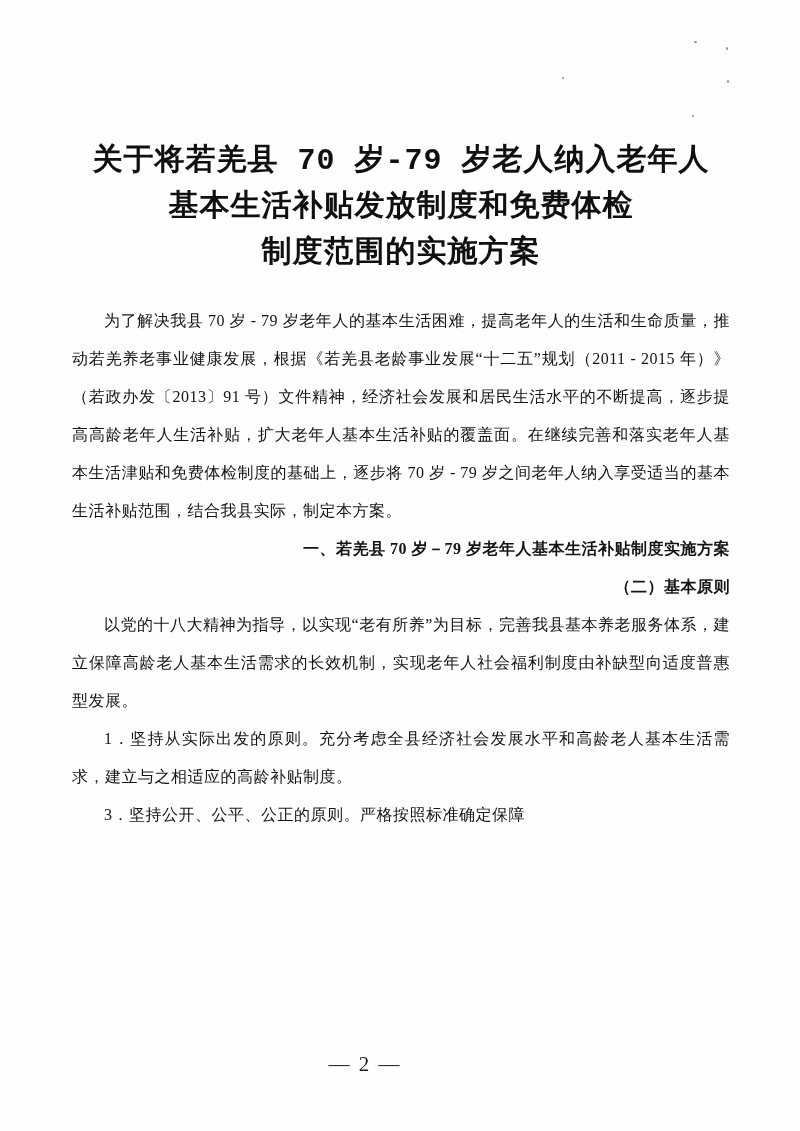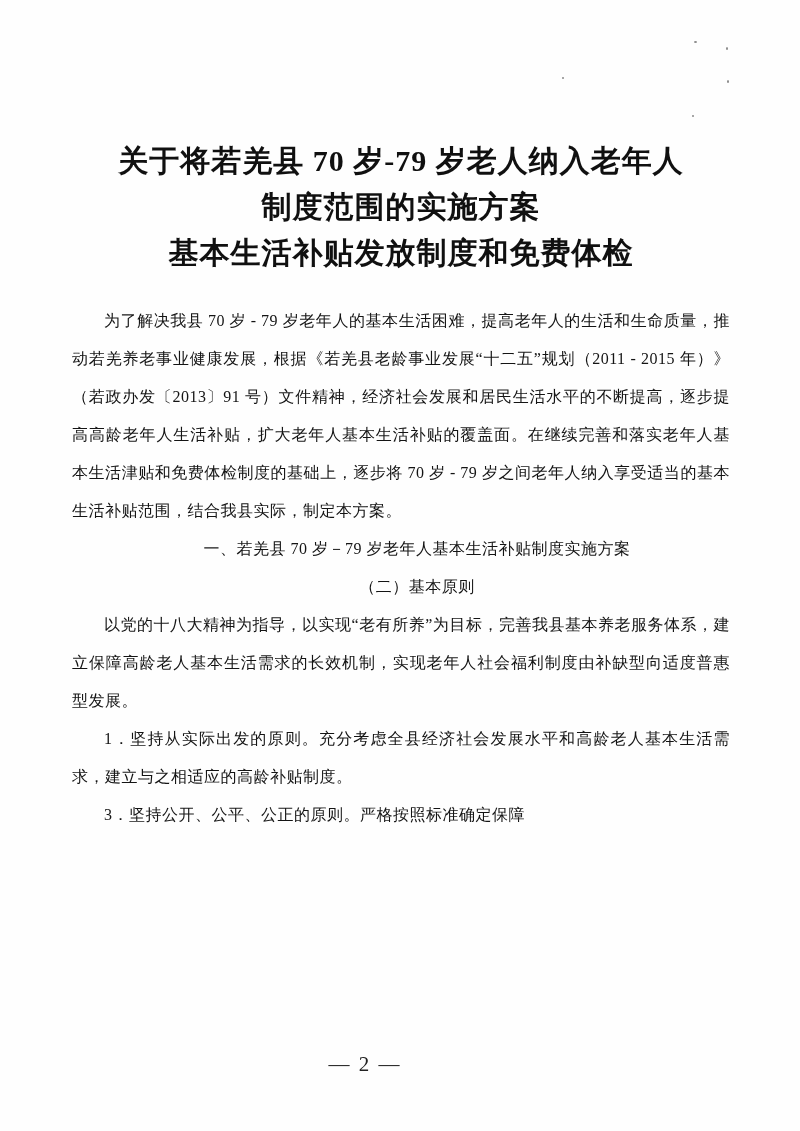--- a/index.html
+++ b/index.html
@@ -25,32 +25,32 @@
   }
   .doc-title {
     margin: 0 0 26px 0;
     font-size: 30px;
     font-weight: 700;
     text-align: center;
     line-height: 46px;
     letter-spacing: 1px;
     color: #101010;
   }
-  .doc-title .tline { display: block; }
+  .doc-title .tline { display: block; font-family: Liberation Mono, monospace; }
   .para {
     margin: 0;
     font-size: 16px;
     line-height: 38px;
     text-indent: 2em;
     text-align: justify;
     letter-spacing: 0.5px;
   }
   .para.bold {
-    font-weight: 400;
-    text-align: center;
+    font-weight: 700;
+    text-align: right;
   }
   .footer {
     position: absolute;
     left: 0;
     top: 1052px;
     width: 730px;
     text-align: center;
     font-size: 21px;
     letter-spacing: 2px;
     color: #222;
@@ -74,22 +74,22 @@
   <span class="speck s1"></span>
   <span class="speck s2"></span>
   <span class="speck s3"></span>
   <span class="speck s4"></span>
   <span class="speck s5"></span>
 
   <div class="content">
 
     <h1 class="doc-title">
       <span class="tline">关于将若羌县 70 岁-79 岁老人纳入老年人</span>
+      <span class="tline">基本生活补贴发放制度和免费体检</span>
       <span class="tline">制度范围的实施方案</span>
-      <span class="tline">基本生活补贴发放制度和免费体检</span>
     </h1>
 
     <p class="para">为了解决我县 70 岁 - 79 岁老年人的基本生活困难，提高老年人的生活和生命质量，推动若羌养老事业健康发展，根据《若羌县老龄事业发展“十二五”规划（2011 - 2015 年）》（若政办发〔2013〕91 号）文件精神，经济社会发展和居民生活水平的不断提高，逐步提高高龄老年人生活补贴，扩大老年人基本生活补贴的覆盖面。在继续完善和落实老年人基本生活津贴和免费体检制度的基础上，逐步将 70 岁 - 79 岁之间老年人纳入享受适当的基本生活补贴范围，结合我县实际，制定本方案。</p>
 
     <p class="para bold">一、若羌县 70 岁－79 岁老年人基本生活补贴制度实施方案</p>
 
 
     <p class="para bold">（二）基本原则</p>
 
     <p class="para">以党的十八大精神为指导，以实现“老有所养”为目标，完善我县基本养老服务体系，建立保障高龄老人基本生活需求的长效机制，实现老年人社会福利制度由补缺型向适度普惠型发展。</p>

